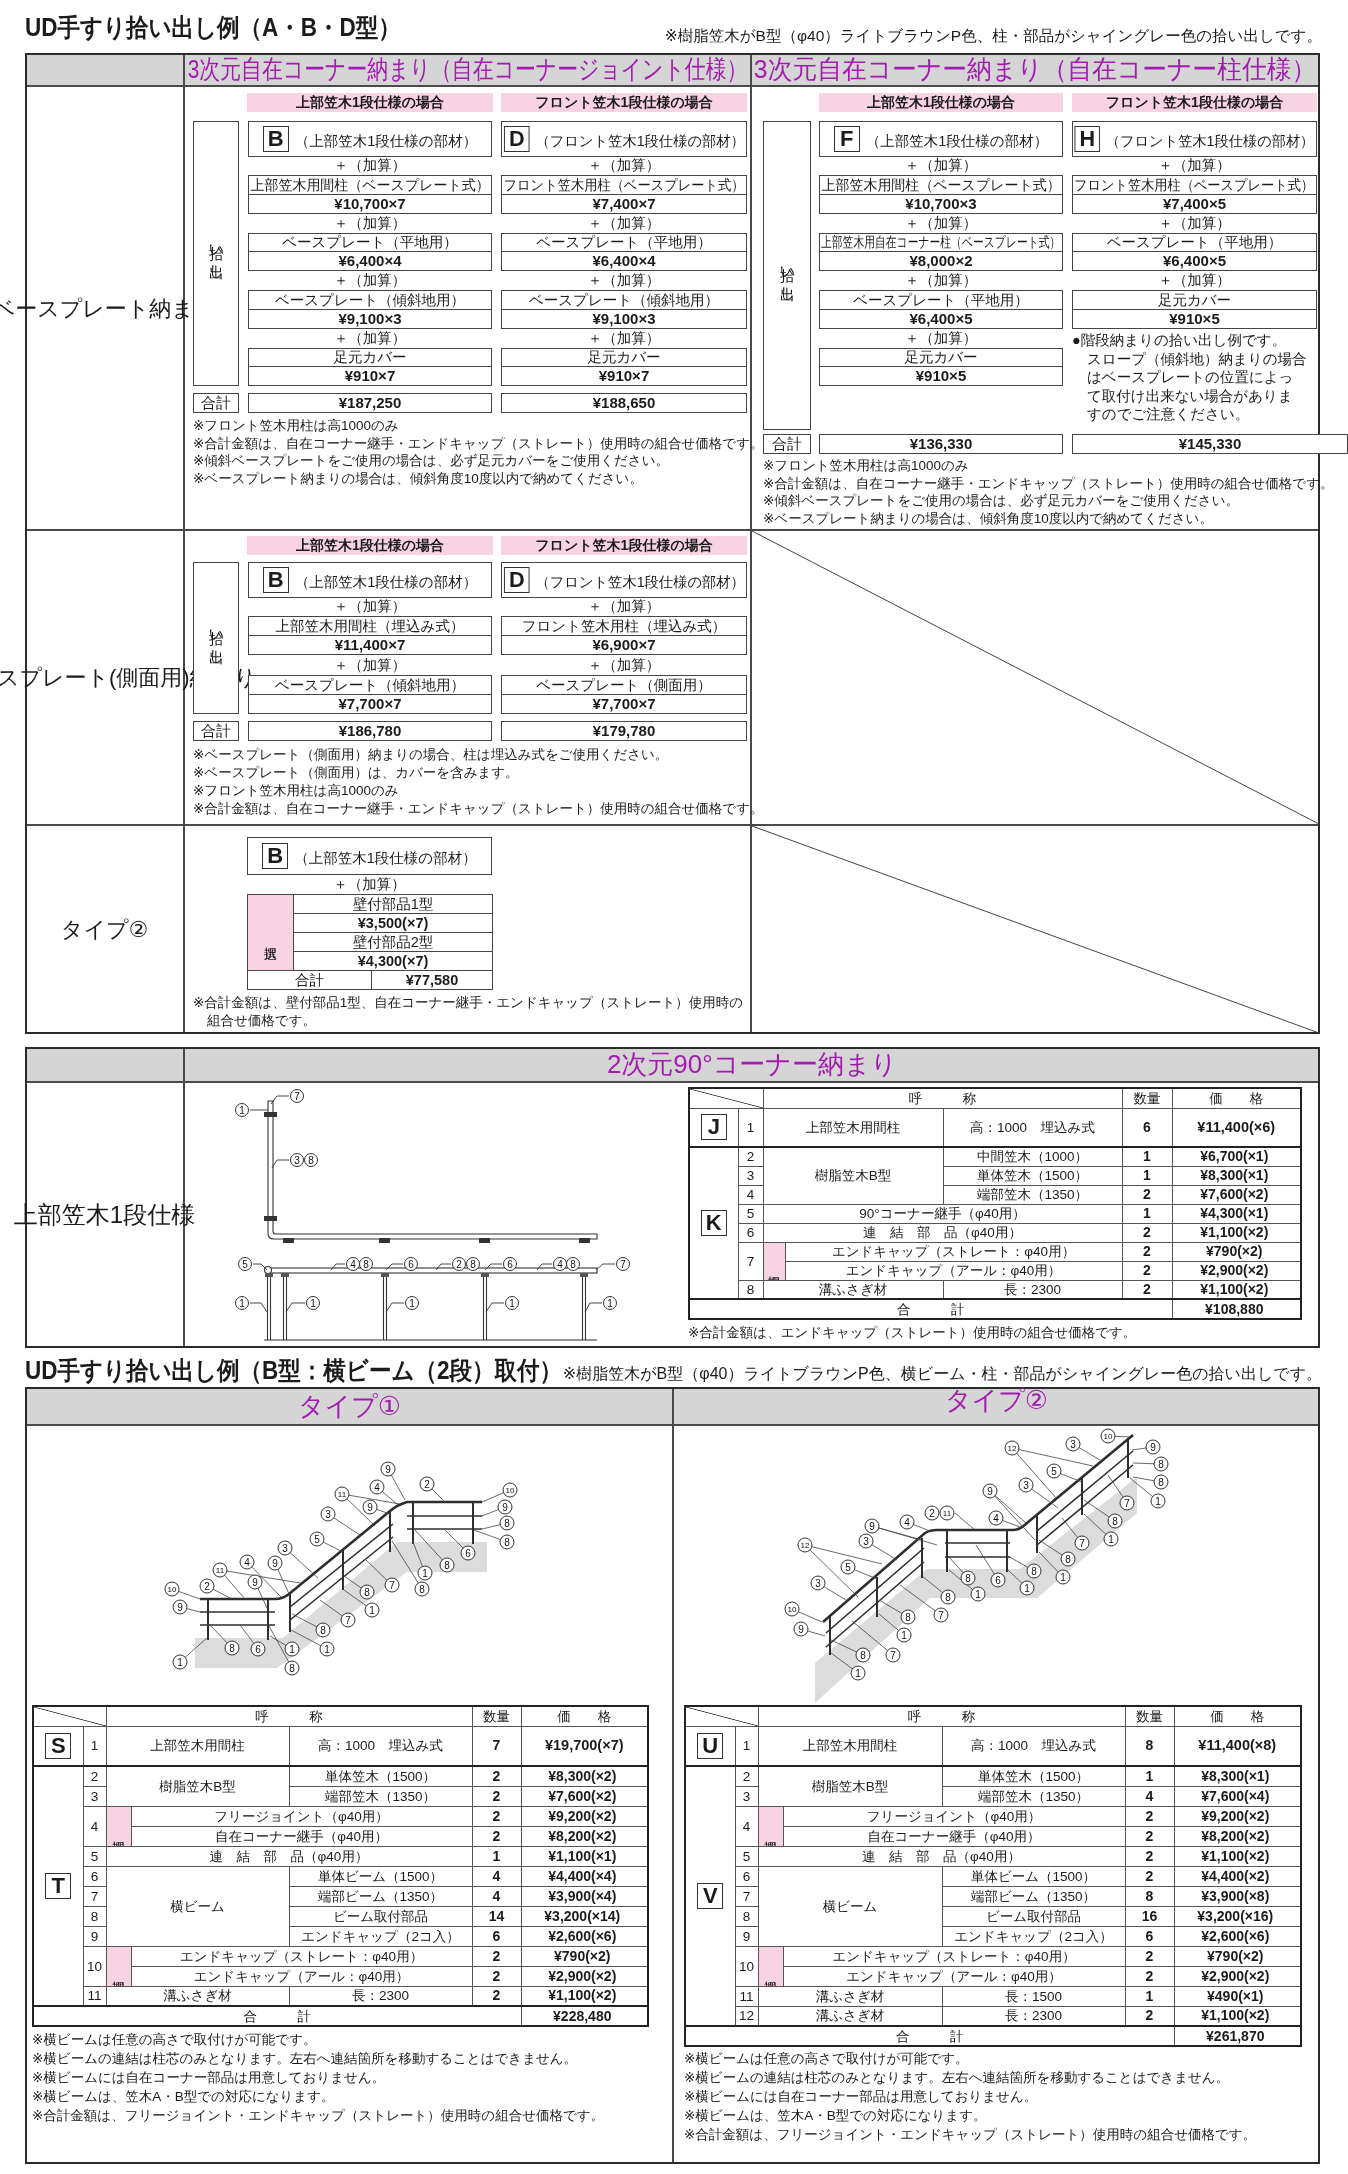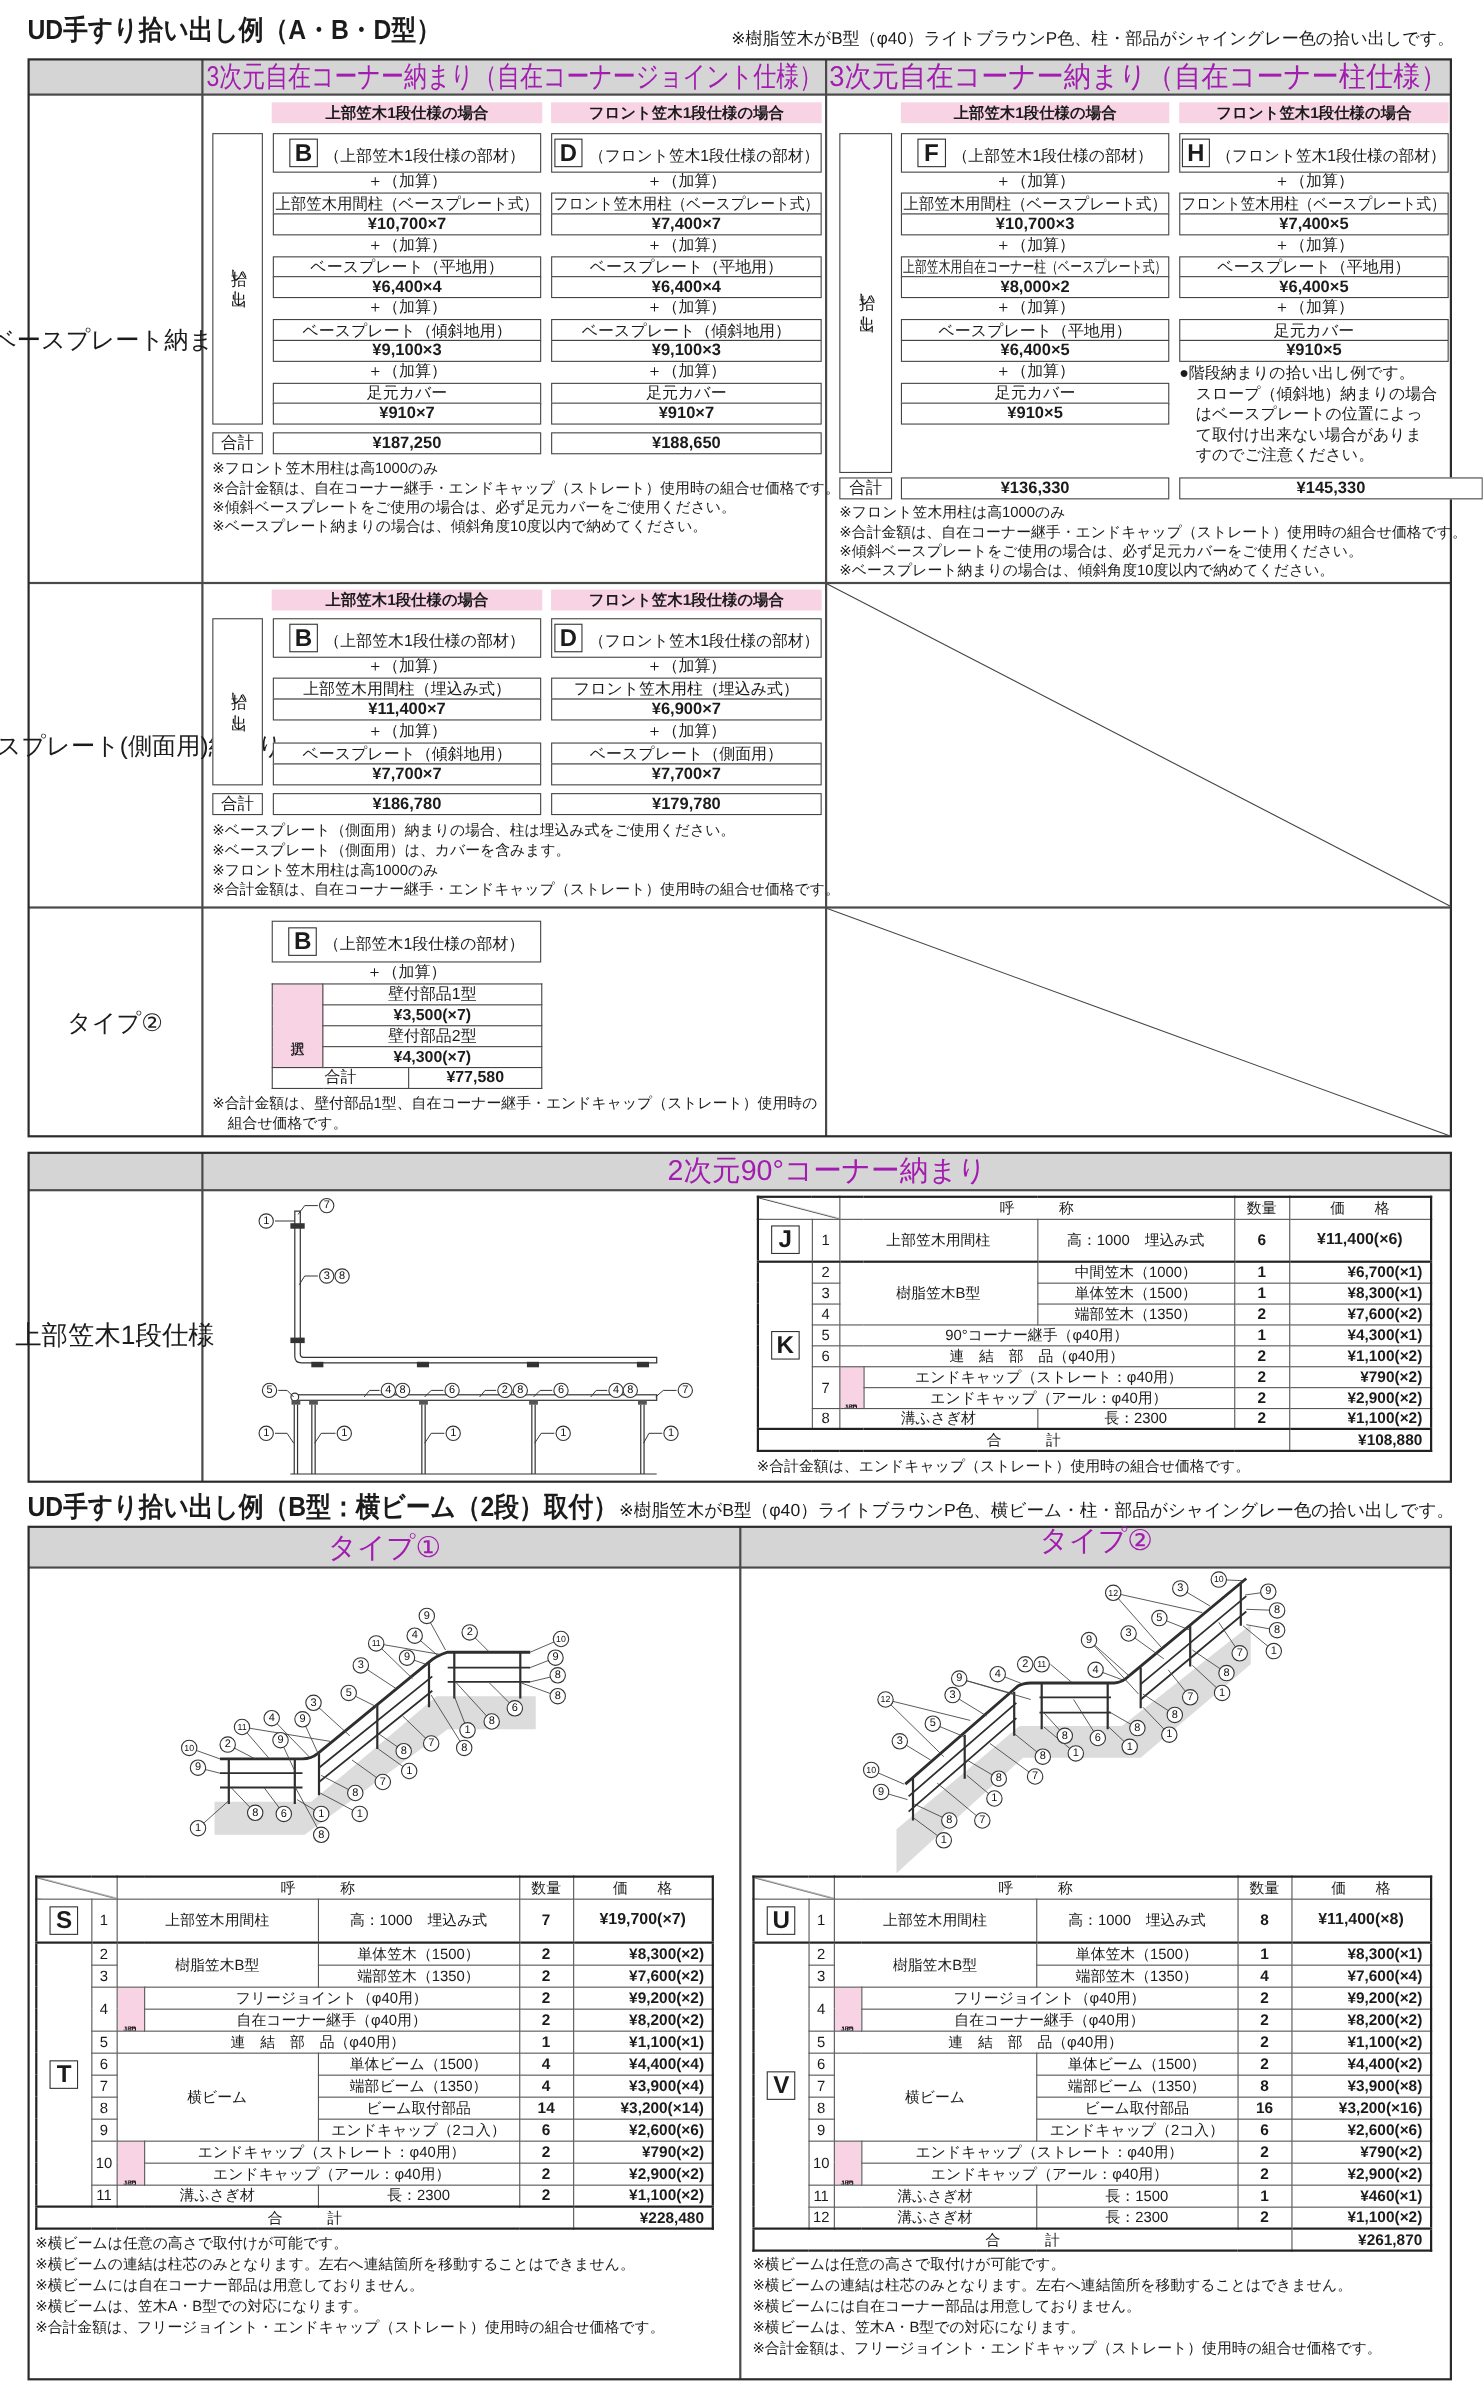--- a/index.html
+++ b/index.html
@@ -26,21 +26,21 @@
 .nbox{position:absolute;left:0;right:0;height:20px;border:1.5px solid #444;font-size:14.5px;background:#fff}
 .pbox{position:absolute;left:0;right:0;height:20px;border:1.5px solid #444;font-size:15px;font-weight:bold;line-height:17px;text-align:center;white-space:nowrap;background:#fff}
 .tbox{position:absolute;height:20px;border:1.5px solid #444;font-size:15px;line-height:17px;text-align:center;white-space:nowrap;background:#fff}
 .tbox.b{font-weight:bold}
 .notes{position:absolute;font-size:13.5px;line-height:17.5px;white-space:nowrap}
 .remark{position:absolute;font-size:14.5px;line-height:18.5px;white-space:nowrap}
 .remark .i{padding-left:15px}
 table.pt{position:absolute;border-collapse:collapse;table-layout:fixed;border:2px solid #222;font-size:13.5px;background:#fff}
 table.pt td{border:1px solid #555;padding:0 3px;text-align:center;white-space:nowrap;overflow:hidden;line-height:15px}
 table.pt td.q{font-weight:bold;font-size:14px}
-table.pt td.pr{font-weight:bold;text-align:right;padding-right:7px;font-size:14px}
+table.pt td.pr{font-weight:bold;text-align:center;padding-right:7px;font-size:14px}
 table.pt td.pc{font-weight:bold;font-size:14.5px}
 table.pt tr.sep>td{border-top:2px solid #222}
 table.pt tr.tot>td{border-top:2px solid #222}
 td.sel{background:#f7d3e3;padding:0 !important;font-size:13px;line-height:14px}
 .vtx{writing-mode:vertical-rl;display:inline-block}
 table.pt td.diag{background:linear-gradient(to top right,transparent calc(50% - .8px),#333 50%,transparent calc(50% + .8px))}
 table.pt td.lt{padding:0}
 table.pt .badge{margin:0}
 .seltbl{position:absolute;border-collapse:collapse;table-layout:fixed;border:1.5px solid #444;font-size:14.5px;background:#fff}
 .seltbl td{border:1px solid #444;height:19px;padding:0 2px;text-align:center;white-space:nowrap;line-height:15px}
@@ -632,21 +632,21 @@
  <tr style="height:20px">
   <td colspan="2" class="fit"><span class="f">エンドキャップ（アール：φ40用）</span></td>
   <td class="q">2</td>
   <td class="pr">¥2,900(×2)</td>
  </tr>
  <tr style="height:20px">
   <td>11</td>
   <td colspan="2" class="fit"><span class="f">溝ふさぎ材</span></td>
   <td class="fit"><span class="f">長：1500</span></td>
   <td class="q">1</td>
-  <td class="pr">¥460(×1)</td>
+  <td class="pr">¥490(×1)</td>
  </tr>
  <tr style="height:20px">
   <td>12</td>
   <td colspan="2" class="fit"><span class="f">溝ふさぎ材</span></td>
   <td class="fit"><span class="f">長：2300</span></td>
   <td class="q">2</td>
   <td class="pr">¥1,100(×2)</td>
  </tr>
  <tr class="tot" style="height:20px">
   <td colspan="6" class="fit"><span class="f">合　　　計</span></td>

